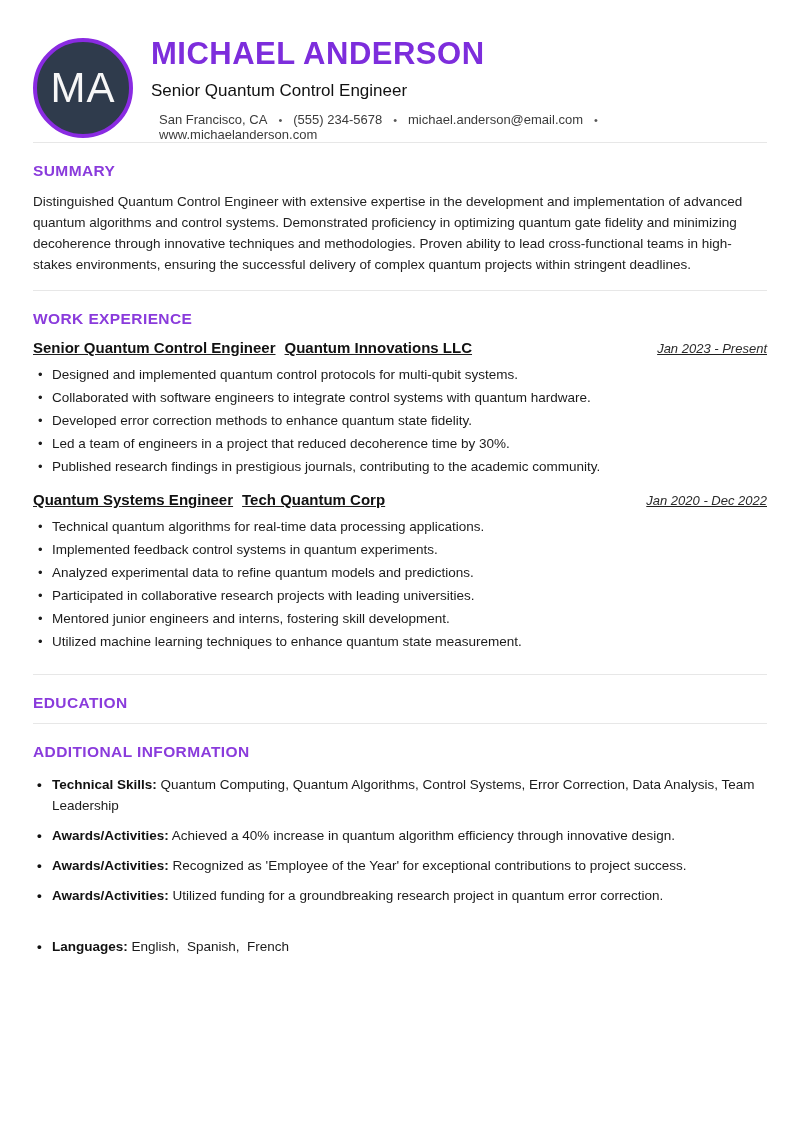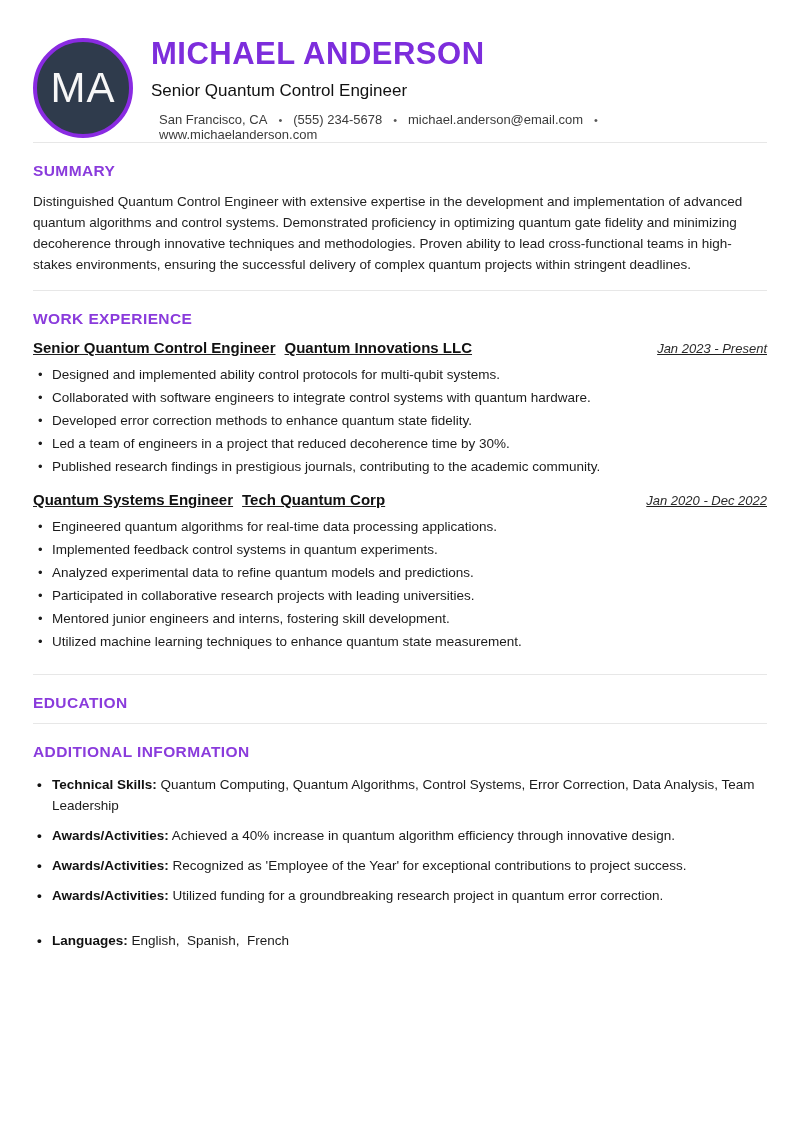--- a/index.html
+++ b/index.html
@@ -75,21 +75,21 @@
   
   ul.info-list{list-style:none;margin-top:13px;}
   ul.info-list li{
     position:relative;padding-left:19px;font-size:13.5px;line-height:21px;
     margin-bottom:9px;color:#1b1b1b;
   }
   ul.info-list li::before{
     content:"\2022";position:absolute;left:4px;top:0;color:#111;font-weight:700;
   }
   ul.info-list .label{font-weight:700;color:#111;}
-  ul.info-list li.languages{margin-top:24px;}
+  ul.info-list li.languages{margin-top:30px;}
   .prewrap{white-space:pre-wrap;}
 </style>
 </head>
 <body>
 
 <div class="page">
 
   <header class="header">
     <div class="avatar">
       <span>MA</span>
@@ -122,37 +122,37 @@
     <h2>WORK EXPERIENCE</h2>
 
     <div class="job">
       <div class="entry-header">
         <div class="entry-left">
           <span>Senior Quantum Control Engineer</span><span class="company">Quantum Innovations LLC</span>
         </div>
         <span class="entry-dates">Jan 2023 - Present</span>
       </div>
       <ul class="bullets">
-        <li>Designed and implemented ability control protocols for multi-qubit systems.</li>
+        <li>Designed and implemented quantum control protocols for multi-qubit systems.</li>
         <li>Collaborated with software engineers to integrate control systems with quantum hardware.</li>
         <li>Developed error correction methods to enhance quantum state fidelity.</li>
         <li>Led a team of engineers in a project that reduced decoherence time by 30%.</li>
         <li>Published research findings in prestigious journals, contributing to the academic community.</li>
       </ul>
     </div>
 
     <div class="job work-bottom">
       <div class="entry-header">
         <div class="entry-left">
           <span>Quantum Systems Engineer</span><span class="company">Tech Quantum Corp</span>
         </div>
         <span class="entry-dates">Jan 2020 - Dec 2022</span>
       </div>
       <ul class="bullets">
-        <li>Engineered quantum algorithms for real-time data processing applications.</li>
+        <li>Technical quantum algorithms for real-time data processing applications.</li>
         <li>Implemented feedback control systems in quantum experiments.</li>
         <li>Analyzed experimental data to refine quantum models and predictions.</li>
         <li>Participated in collaborative research projects with leading universities.</li>
         <li>Mentored junior engineers and interns, fostering skill development.</li>
         <li>Utilized machine learning techniques to enhance quantum state measurement.</li>
       </ul>
     </div>
   </section>
 
   <hr class="divider">

